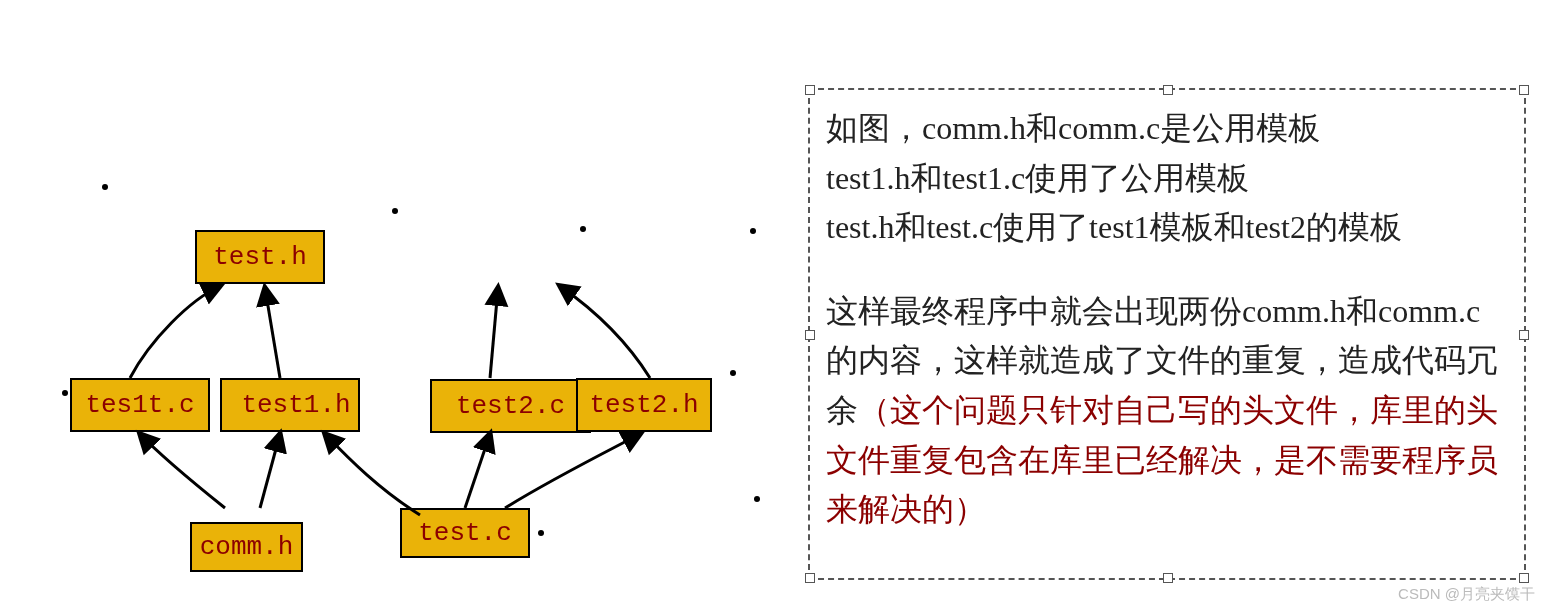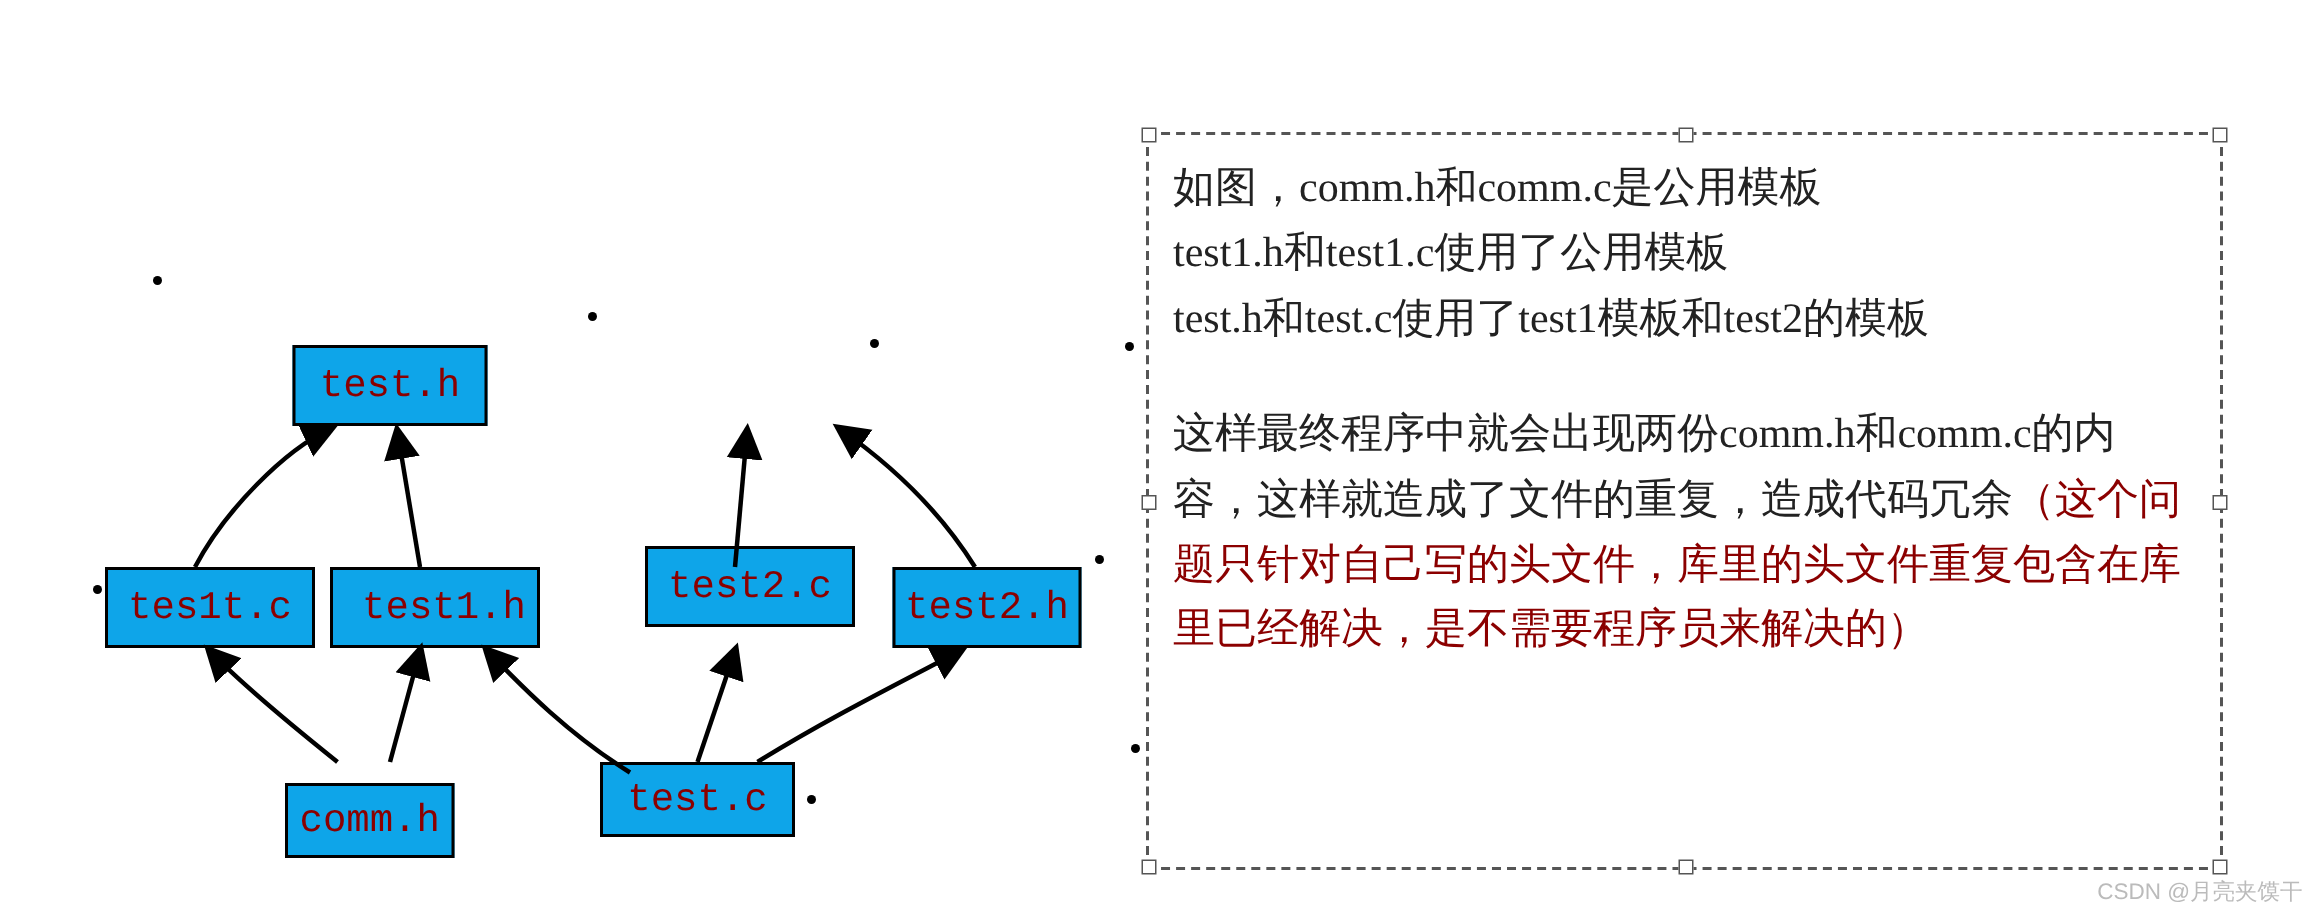--- a/index.html
+++ b/index.html
@@ -14,21 +14,21 @@
   .diagram-area {
     position: absolute;
     left: 50px;
     top: 170px;
     width: 730px;
     height: 410px;
   }
   .box {
     position: absolute;
     border: 2px solid #000;
-    background: #0ea5e9;
+    background: #eab308;
     font-size: 26px;
     color: #8b0000;
     font-family: "Courier New", monospace;
     display: flex;
     align-items: center;
     justify-content: center;
     padding: 6px 10px;
     box-sizing: border-box;
   }
   .dot {
@@ -41,28 +41,28 @@
   svg.arrows {
     position: absolute;
     left: 0;
     top: 0;
     width: 730px;
     height: 410px;
     overflow: visible;
   }
   .text-box {
     position: absolute;
-    left: 764px;
+    left: 808px;
     top: 88px;
     width: 718px;
     height: 492px;
     border: 2px dashed #555;
     box-sizing: border-box;
     padding: 14px 16px;
-    font-size: 28px;
+    font-size: 32px;
     line-height: 1.55;
     color: #222;
   }
   .text-box .red {
     color: #8b0000;
   }
   .handle {
     position: absolute;
     width: 8px;
     height: 8px;
@@ -90,22 +90,22 @@
   <div class="dot" style="left:12px; top:220px;"></div>
   <div class="dot" style="left:680px; top:200px;"></div>
   <div class="dot" style="left:488px; top:360px;"></div>
   <div class="dot" style="left:704px; top:326px;"></div>
   <div class="dot" style="left:700px; top:58px;"></div>
 
   <div class="box" style="left:145px; top:60px; width:130px; height:54px;">test.h</div>
 
   <div class="box" style="left:20px; top:208px; width:140px; height:54px;">tes1t.c</div>
   <div class="box" style="left:170px; top:208px; width:140px; height:54px;padding-left:22px;">test1.h</div>
-  <div class="box" style="left:380px; top:194px; width:140px; height:54px;">test2.c</div>
-  <div class="box" style="left:545px; top:208px; width:126px; height:54px;">test2.h</div>
+  <div class="box" style="left:380px; top:209px; width:161px; height:54px;">test2.c</div>
+  <div class="box" style="left:526px; top:208px; width:136px; height:54px;">test2.h</div>
 
   <div class="box" style="left:140px; top:352px; width:113px; height:50px;">comm.h</div>
   <div class="box" style="left:350px; top:338px; width:130px; height:50px;">test.c</div>
 
   <svg class="arrows">
     <defs>
       <marker id="ah" markerWidth="10" markerHeight="10" refX="6" refY="5" orient="auto">
         <path d="M0,1 L8,5 L0,9 Z" fill="#000"></path>
       </marker>
     </defs>

